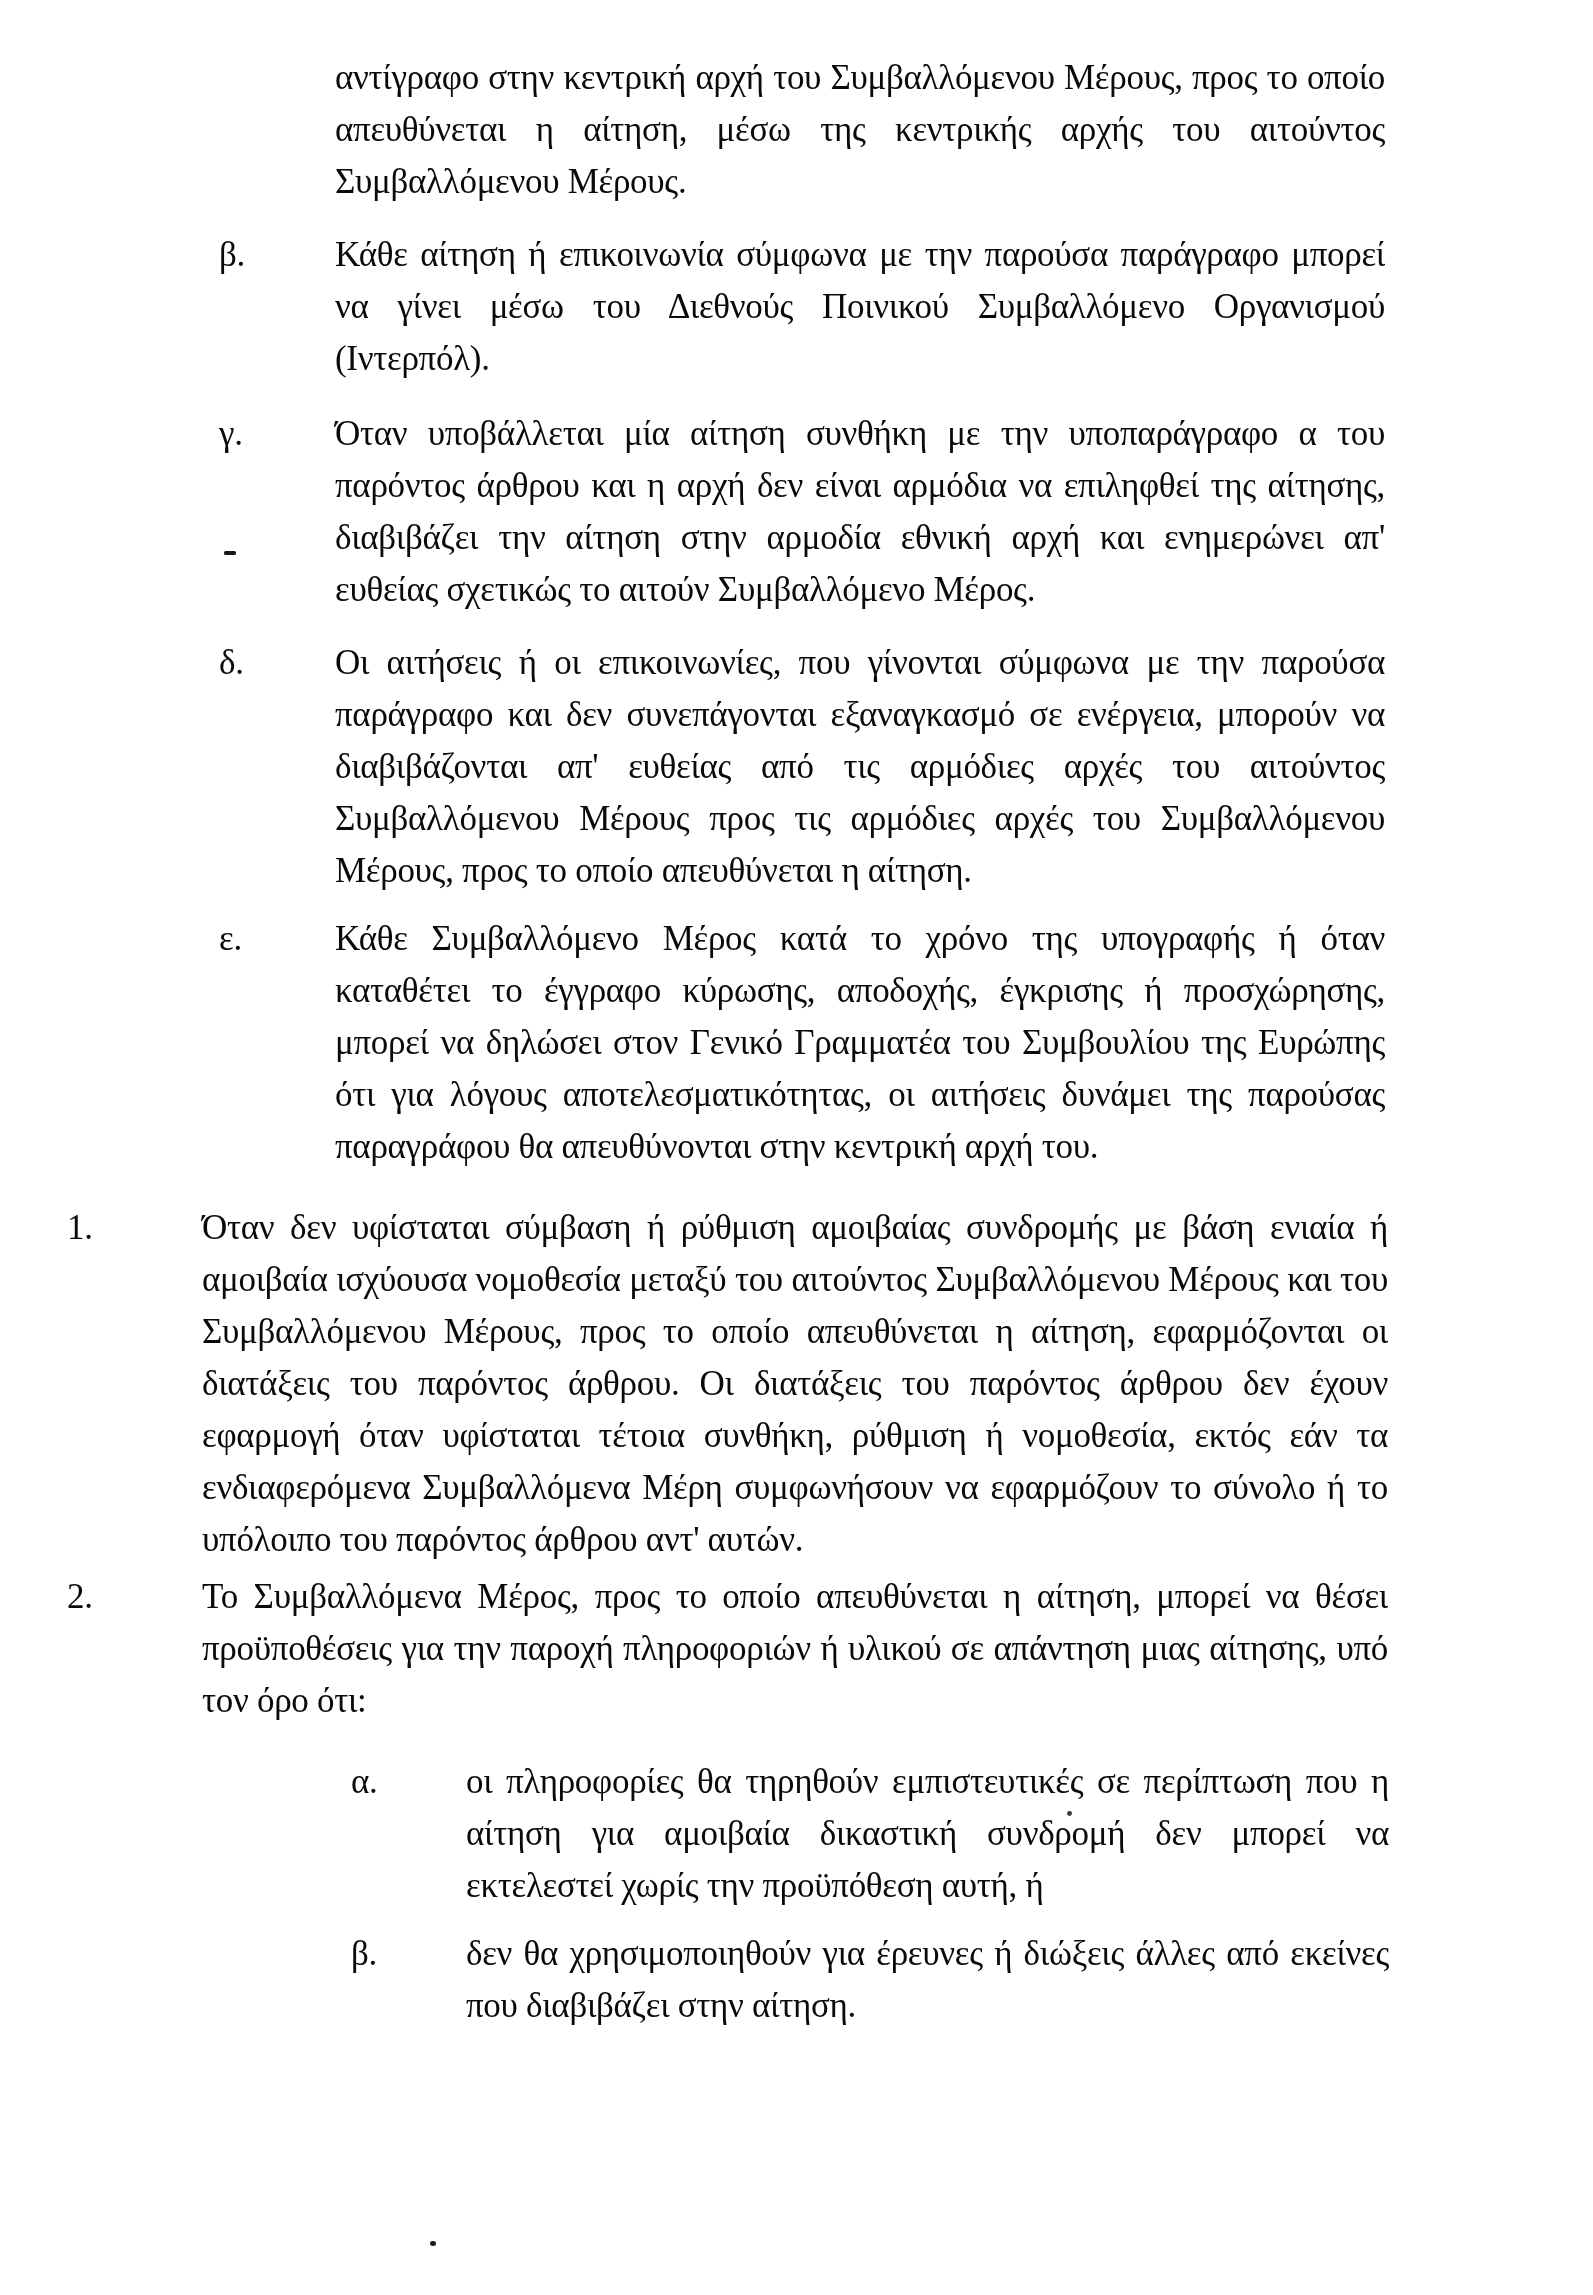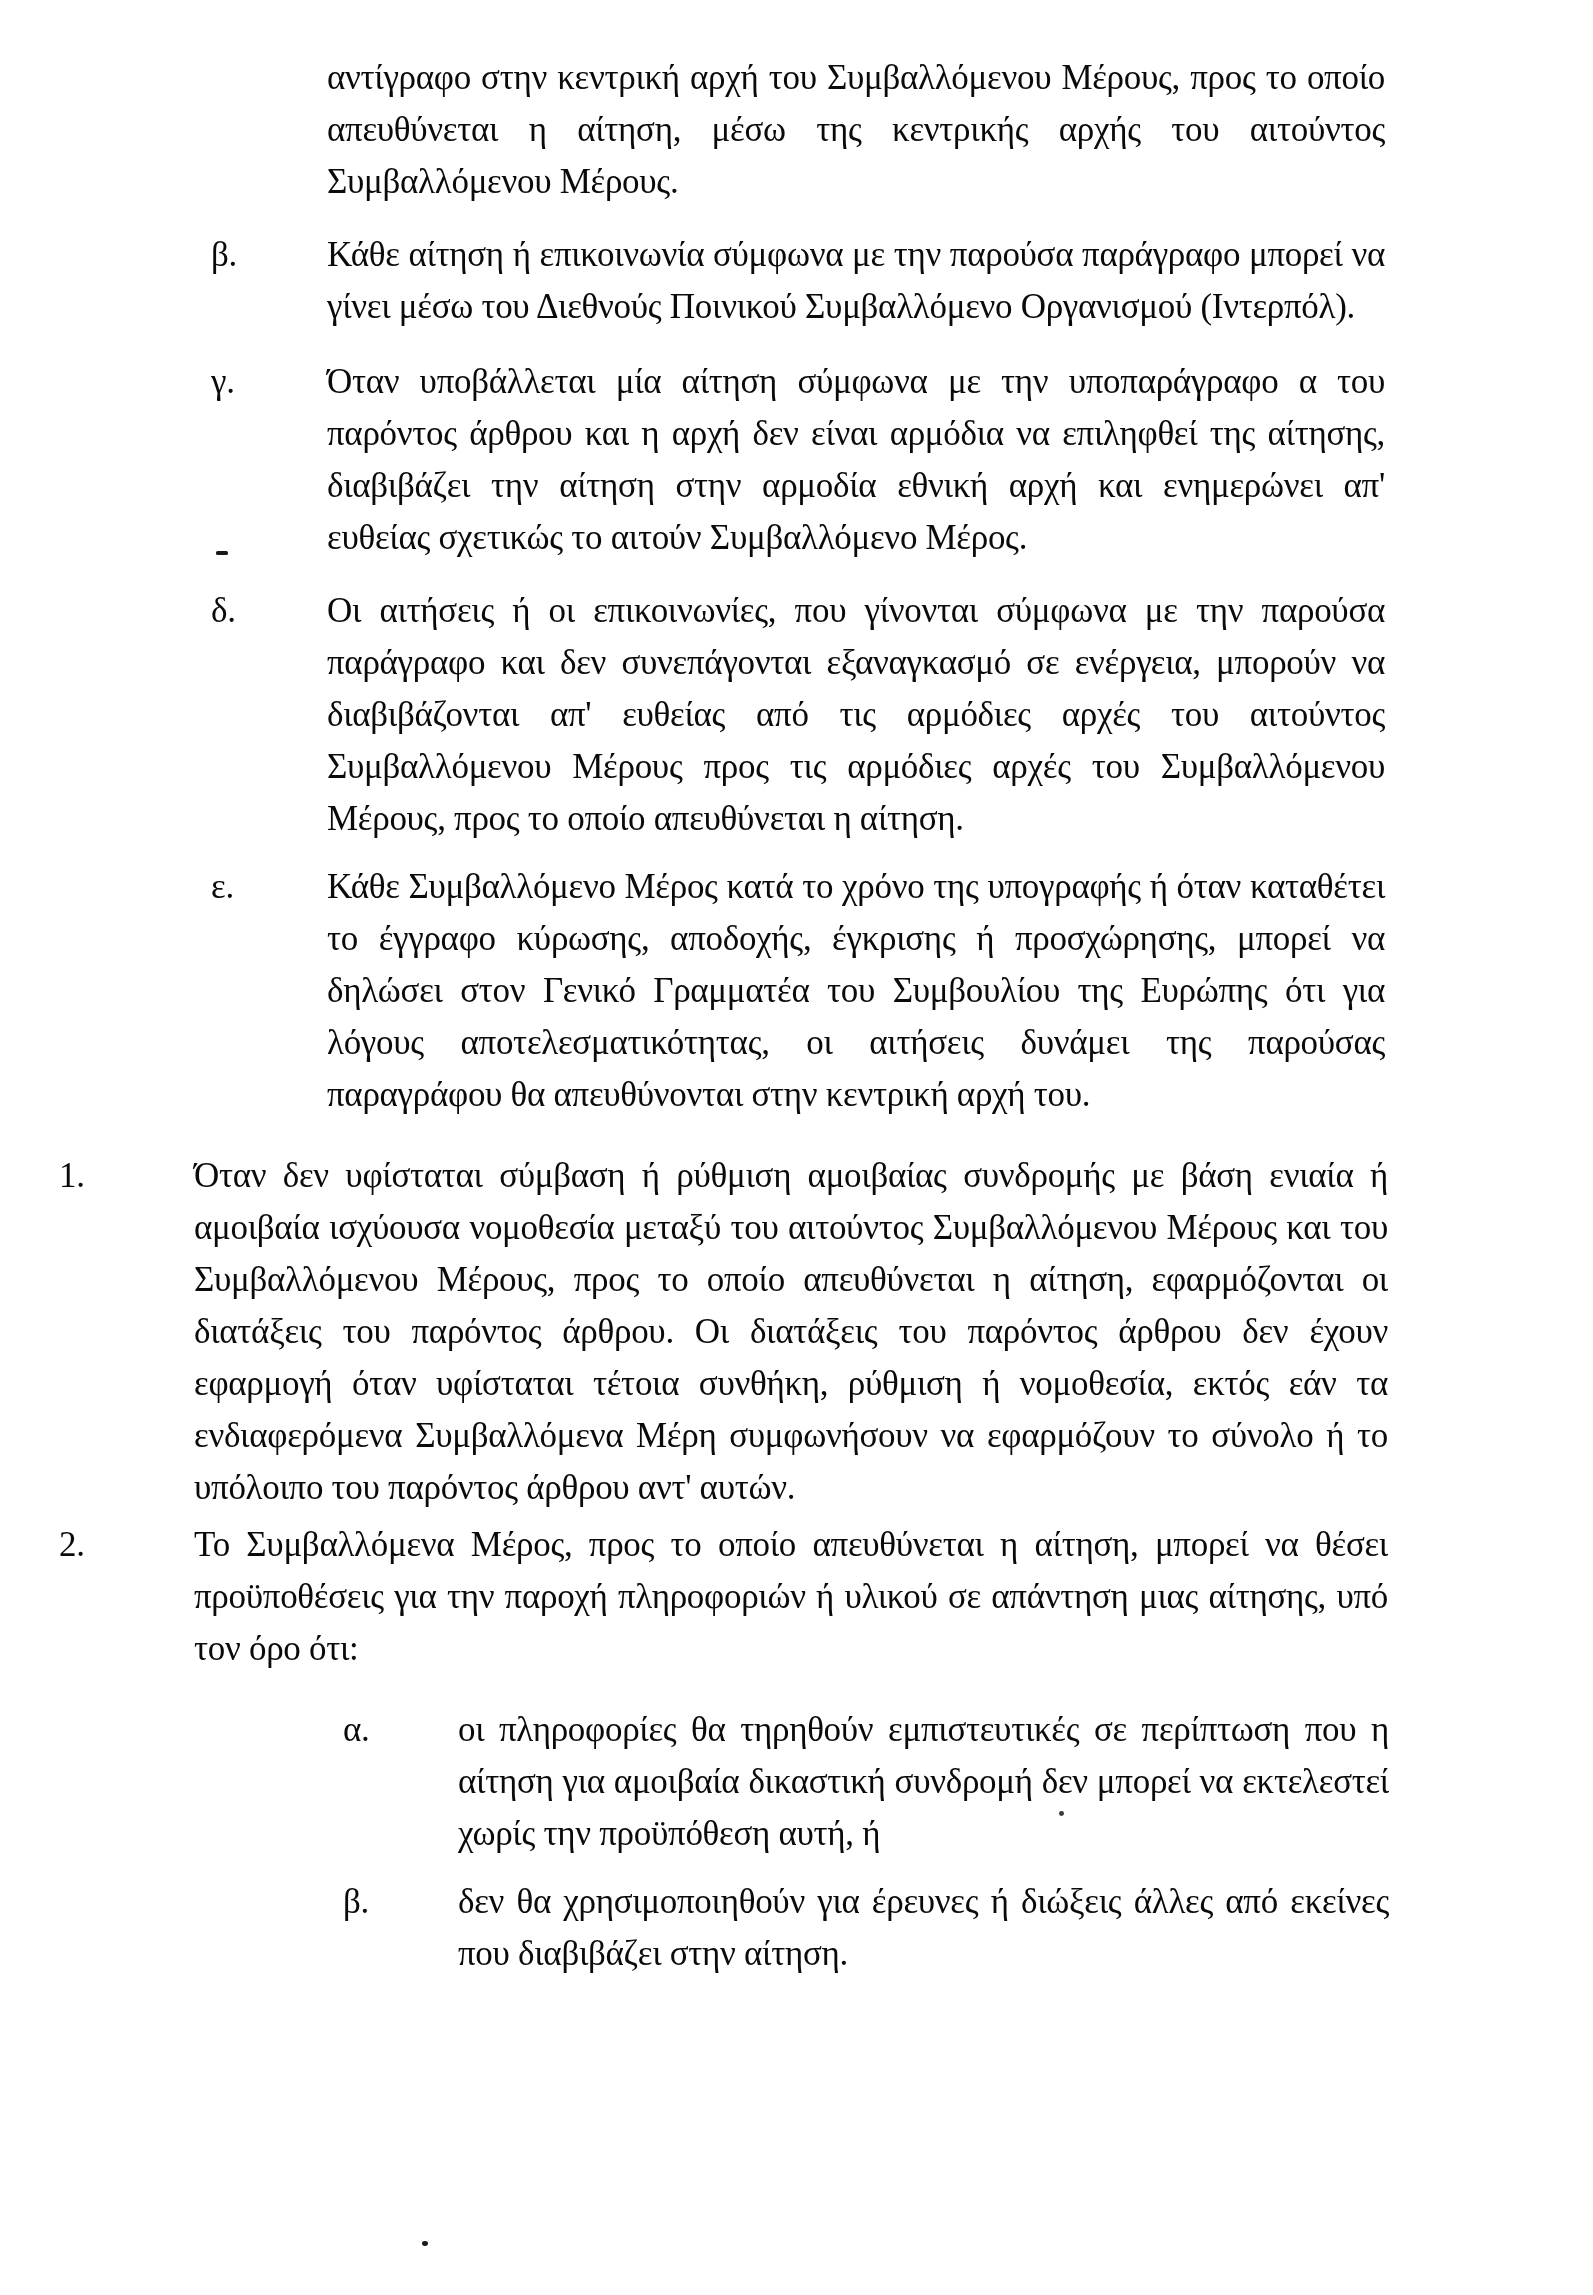--- a/index.html
+++ b/index.html
@@ -14,20 +14,21 @@
     overflow: hidden;
     font-family: "Liberation Serif", "DejaVu Serif", serif;
     font-size: 35px;
     line-height: 52px;
     color: #0a0a0a;
     letter-spacing: -0.3px;
   }
   .doc {
     position: absolute;
     inset: 0;
+    margin-left: 8px;
   }
   p { margin: 0; text-align: justify; }
 
   
   .cont {
     margin: 52px 209px 0 327px;
   }
 
   
   .li {
@@ -108,21 +109,21 @@
 
   <p class="cont">αντίγραφο στην κεντρική αρχή του Συμβαλλόμενου Μέρους, προς το οποίο απευθύνεται η αίτηση, μέσω της κεντρικής αρχής του αιτούντος Συμβαλλόμενου Μέρους.</p>
 
   <div class="li li-beta">
     <span class="lbl">β.</span>
     <p>Κάθε αίτηση ή επικοινωνία σύμφωνα με την παρούσα παράγραφο μπορεί να γίνει μέσω του Διεθνούς Ποινικού Συμβαλλόμενο Οργανισμού (Ιντερπόλ).</p>
   </div>
 
   <div class="li li-gamma">
     <span class="lbl">γ.</span>
-    <p>Όταν υποβάλλεται μία αίτηση σύμφωνα με την υποπαράγραφο α του παρόντος άρθρου και η αρχή δεν είναι αρμόδια να επιληφθεί της αίτησης, διαβιβάζει την αίτηση στην αρμοδία εθνική αρχή και ενημερώνει απ' ευθείας σχετικώς το αιτούν Συμβαλλόμενο Μέρος.</p>
+    <p>Όταν υποβάλλεται μία αίτηση συνθήκη με την υποπαράγραφο α του παρόντος άρθρου και η αρχή δεν είναι αρμόδια να επιληφθεί της αίτησης, διαβιβάζει την αίτηση στην αρμοδία εθνική αρχή και ενημερώνει απ' ευθείας σχετικώς το αιτούν Συμβαλλόμενο Μέρος.</p>
   </div>
 
   <div class="li li-delta">
     <span class="lbl">δ.</span>
     <p>Οι αιτήσεις ή οι επικοινωνίες, που γίνονται σύμφωνα με την παρούσα παράγραφο και δεν συνεπάγονται εξαναγκασμό σε ενέργεια, μπορούν να διαβιβάζονται απ' ευθείας από τις αρμόδιες αρχές του αιτούντος Συμβαλλόμενου Μέρους προς τις αρμόδιες αρχές του Συμβαλλόμενου Μέρους, προς το οποίο απευθύνεται η αίτηση.</p>
   </div>
 
   <div class="li li-epsilon">
     <span class="lbl">ε.</span>
     <p>Κάθε Συμβαλλόμενο Μέρος κατά το χρόνο της υπογραφής ή όταν καταθέτει το έγγραφο κύρωσης, αποδοχής, έγκρισης ή προσχώρησης, μπορεί να δηλώσει στον Γενικό Γραμματέα του Συμβουλίου της Ευρώπης ότι για λόγους αποτελεσματικότητας, οι αιτήσεις δυνάμει της παρούσας παραγράφου θα απευθύνονται στην κεντρική αρχή του.</p>

